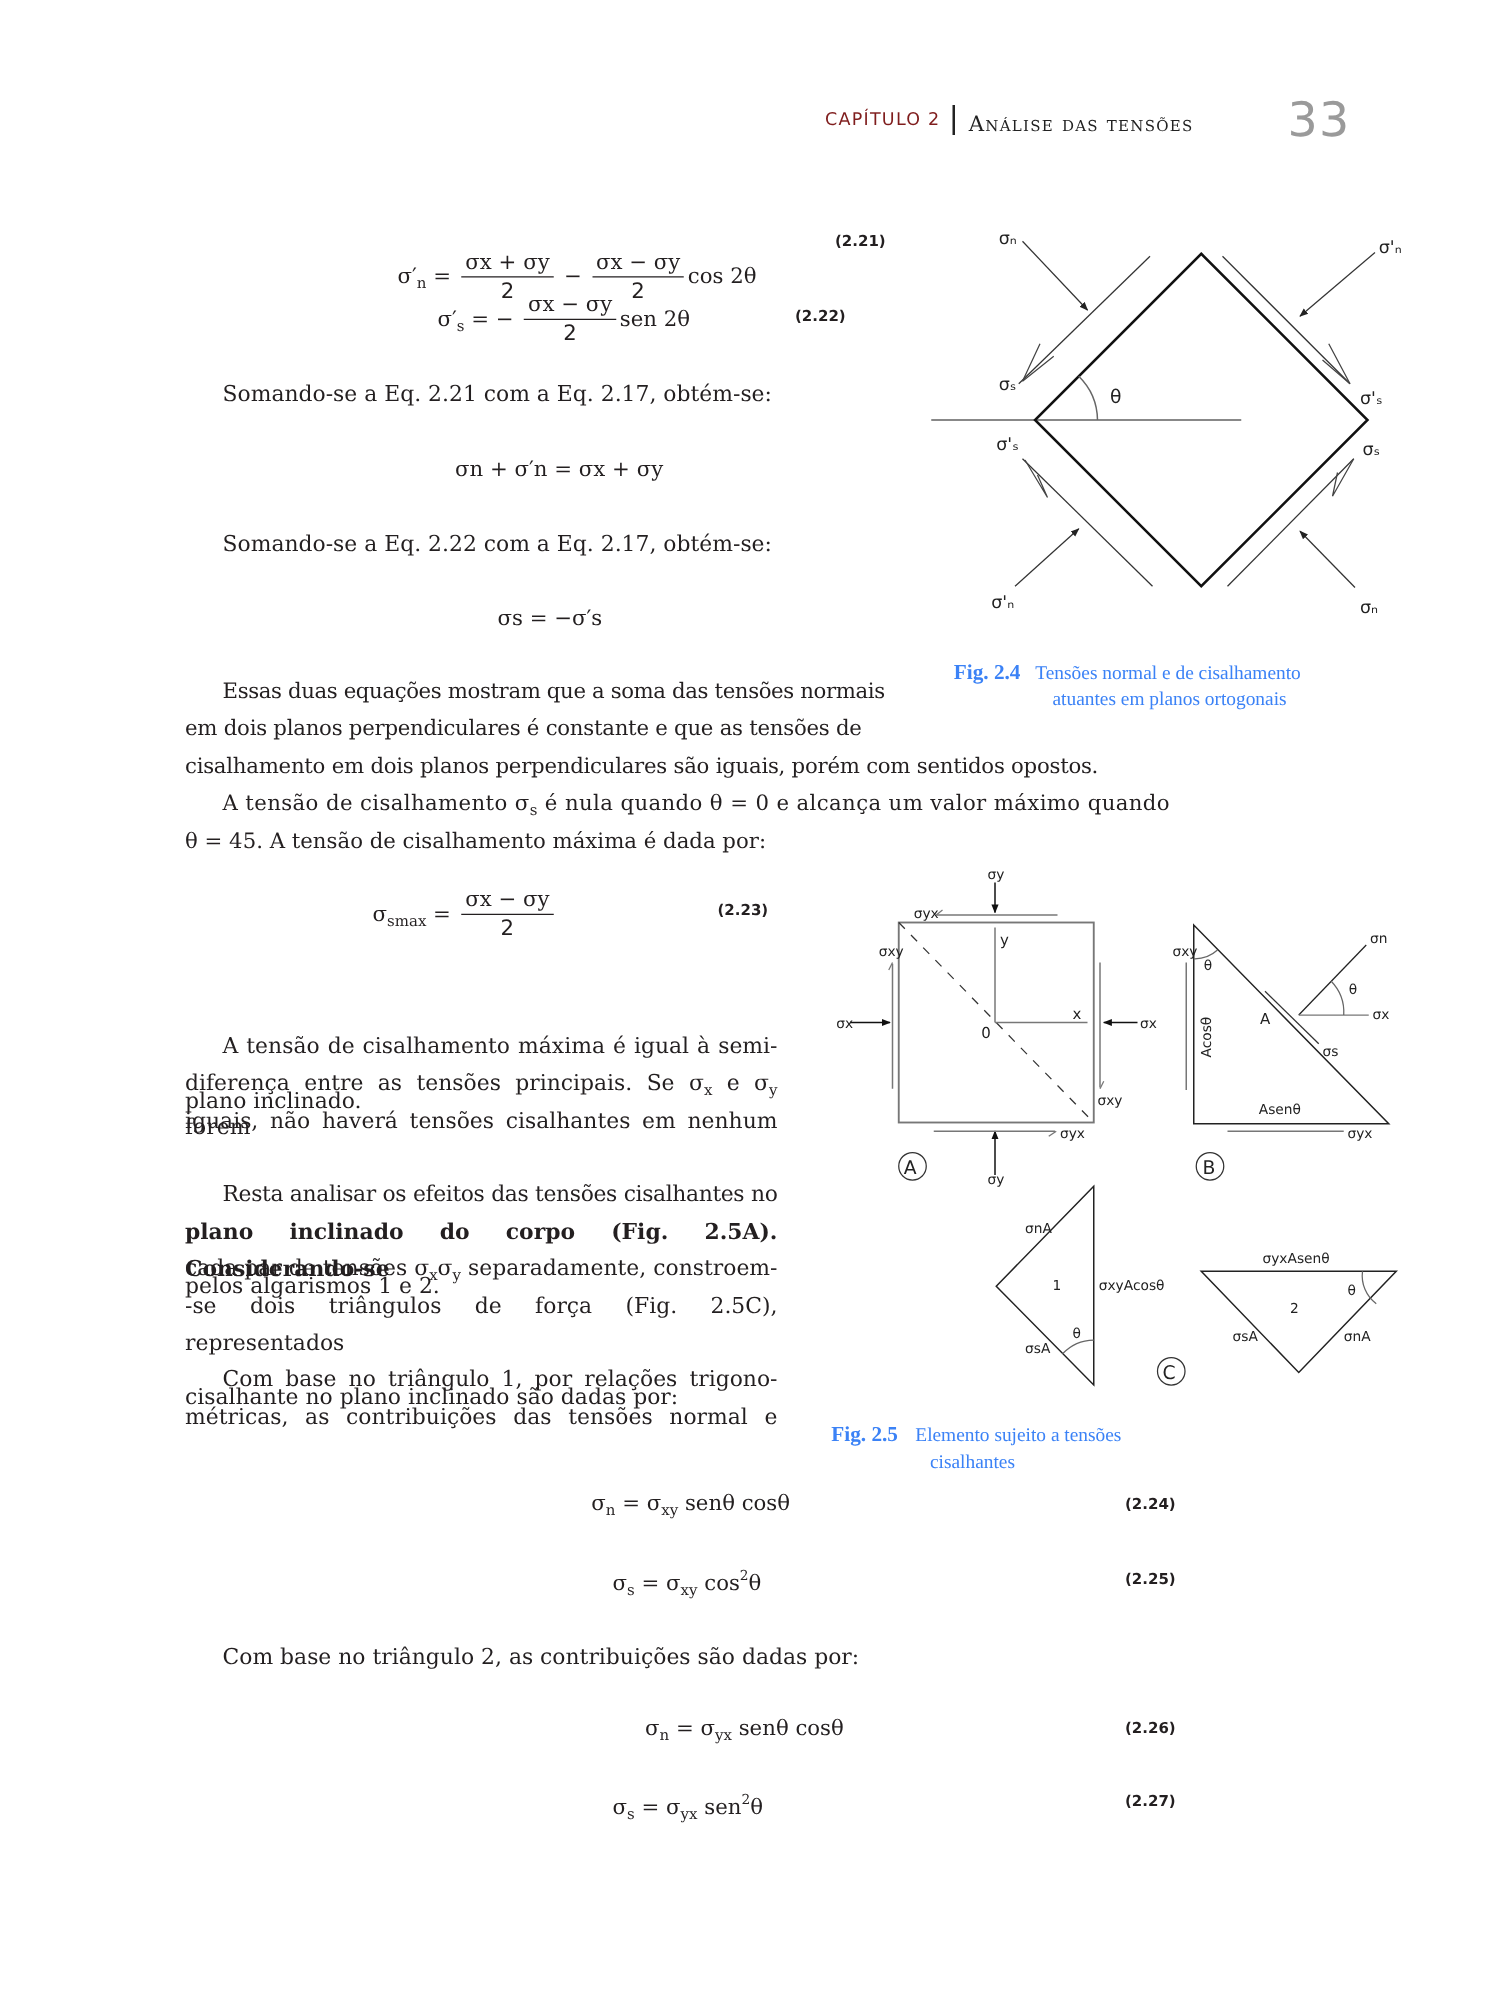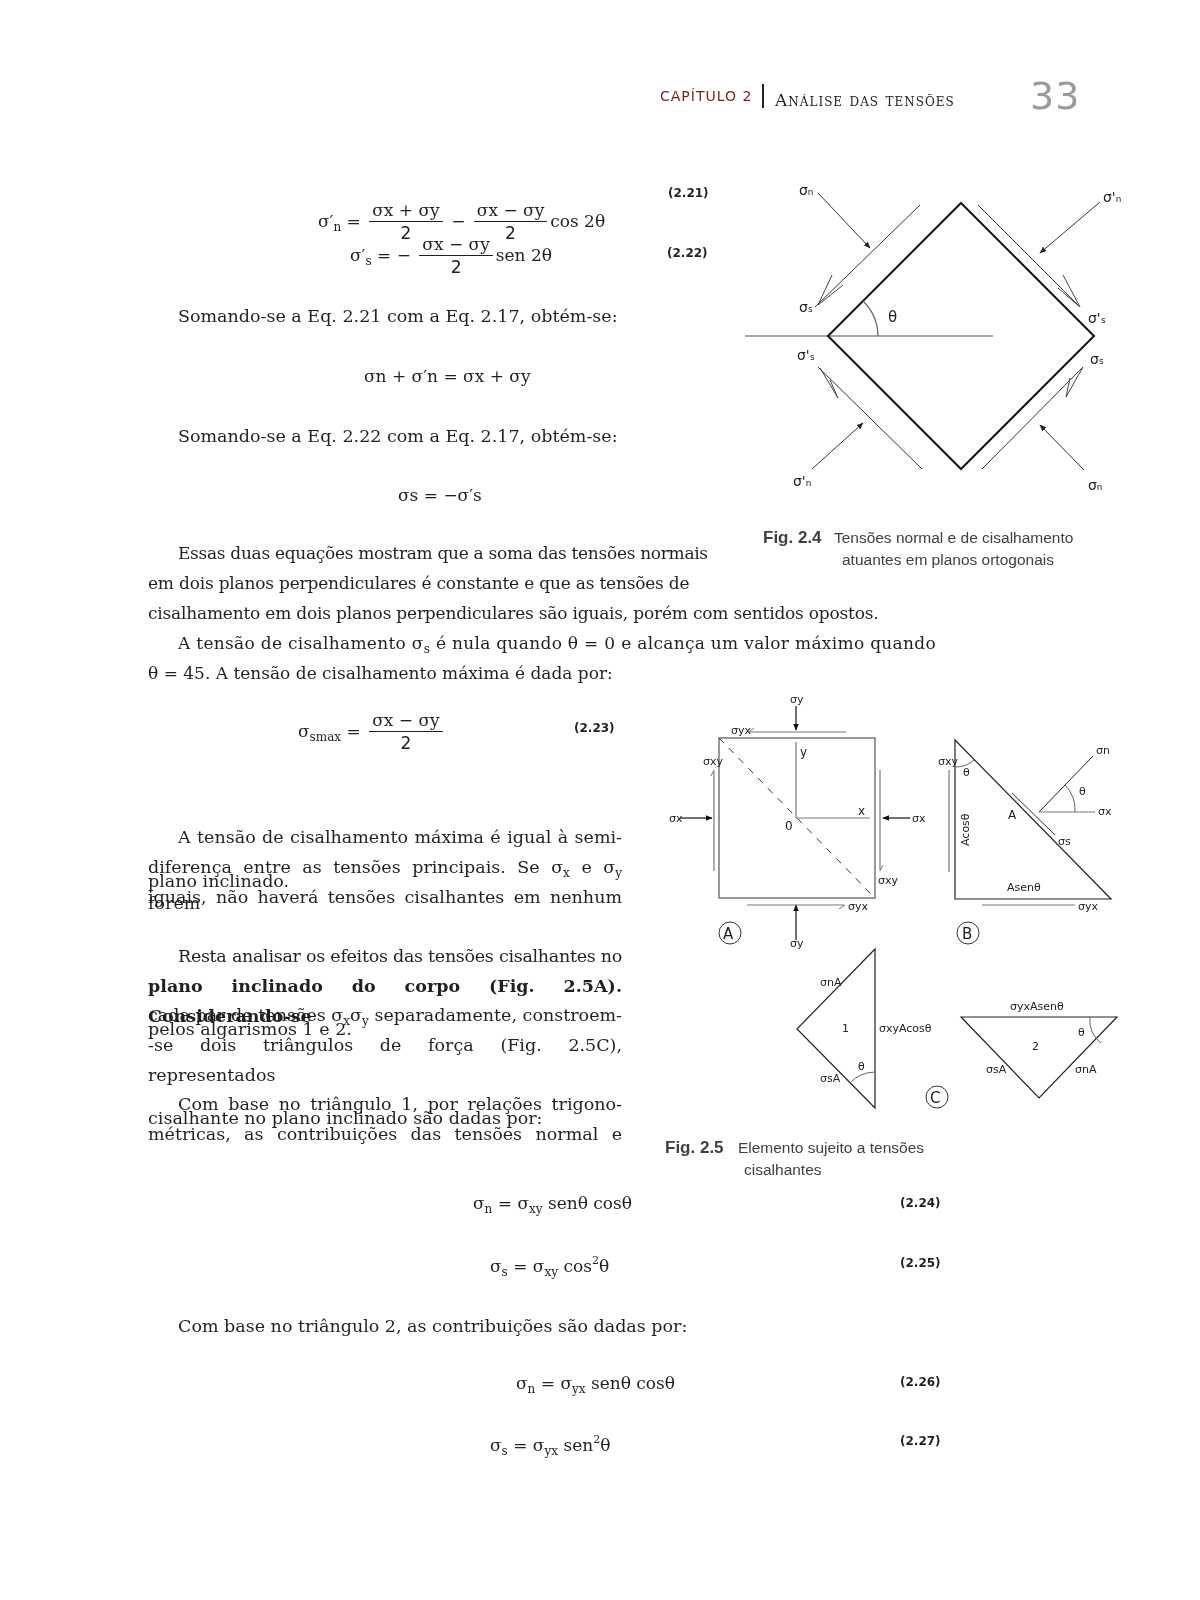--- a/index.html
+++ b/index.html
@@ -20,21 +20,21 @@
   
   .eq { font-family:"DejaVu Serif", serif; font-size:17px; color:#231f20; white-space:nowrap; }
   .frac { display:inline-block; vertical-align:middle; text-align:center; margin:0 3px; }
   .frac .num { display:block; border-bottom:1.2px solid #231f20; padding:0 3px 1px; line-height:20px; }
   .frac .den { display:block; line-height:22px; font-family:"DejaVu Sans", sans-serif; }
   sub { font-size:12px; vertical-align:-4px; }
   sup { font-size:11px; vertical-align:8px; }
   .eqnum { font-family:"DejaVu Sans", sans-serif; font-weight:bold; font-size:12px; color:#231f20; }
 
   
-  .cap { font-family:Liberation Sans, sans-serif; font-size:15.5px; line-height:22px; color:#404040; }
+  .cap { font-family:Liberation Serif, serif; font-size:15.5px; line-height:22px; color:#3b82f6; }
   .cap b { font-weight:bold; font-size:17px; }
 
   svg text { font-family:"DejaVu Sans", sans-serif; fill:#222; }
 </style>
 </head>
 <body>
 
 <div class="abs hdr-chap">CAPÍTULO 2</div>
 <div class="abs hdr-sep"></div>
 <div class="abs hdr-title">Análise das tensões</div>
@@ -47,21 +47,21 @@
   <span>−</span>
   <span class="frac"><span class="num">σx − σy</span><span class="den">2</span></span><span>cos 2θ</span>
 </div>
 <div class="abs eqnum" style="top:186px; left:668px;">(2.21)</div>
 
 <div class="abs eq" style="top:234px; left:350px;">
   <span>σ′</span><sub>s</sub>
   <span>= −</span>
   <span class="frac"><span class="num">σx − σy</span><span class="den">2</span></span><span>sen 2θ</span>
 </div>
-<div class="abs eqnum" style="top:246px; left:667px;">(2.22)</div>
+<div class="abs eqnum" style="top:246px; left:636px;">(2.22)</div>
 
 <div class="abs p" style="top:301px; left:178px;">Somando-se a Eq. 2.21 com a Eq. 2.17, obtém-se:</div>
 <div class="abs eq" style="top:366px; left:364px;">σn + σ′n = σx + σy</div>
 
 <div class="abs p" style="top:421px; left:178px;">Somando-se a Eq. 2.22 com a Eq. 2.17, obtém-se:</div>
 <div class="abs eq" style="top:485px; left:398px;">σs = −σ′s</div>
 
 <div class="abs p" style="top:538px; left:178px; width:540px; font-size:17px; letter-spacing:-0.3px;">Essas duas equações mostram que a soma das tensões normais</div>
 <div class="abs p" style="top:568px; left:148px; width:570px; font-size:17px; letter-spacing:-0.2px;">em dois planos perpendiculares é constante e que as tensões de</div>
 <div class="abs p" style="top:598px; left:148px; font-size:17px; letter-spacing:-0.2px;">cisalhamento em dois planos perpendiculares são iguais, porém com sentidos opostos.</div>

